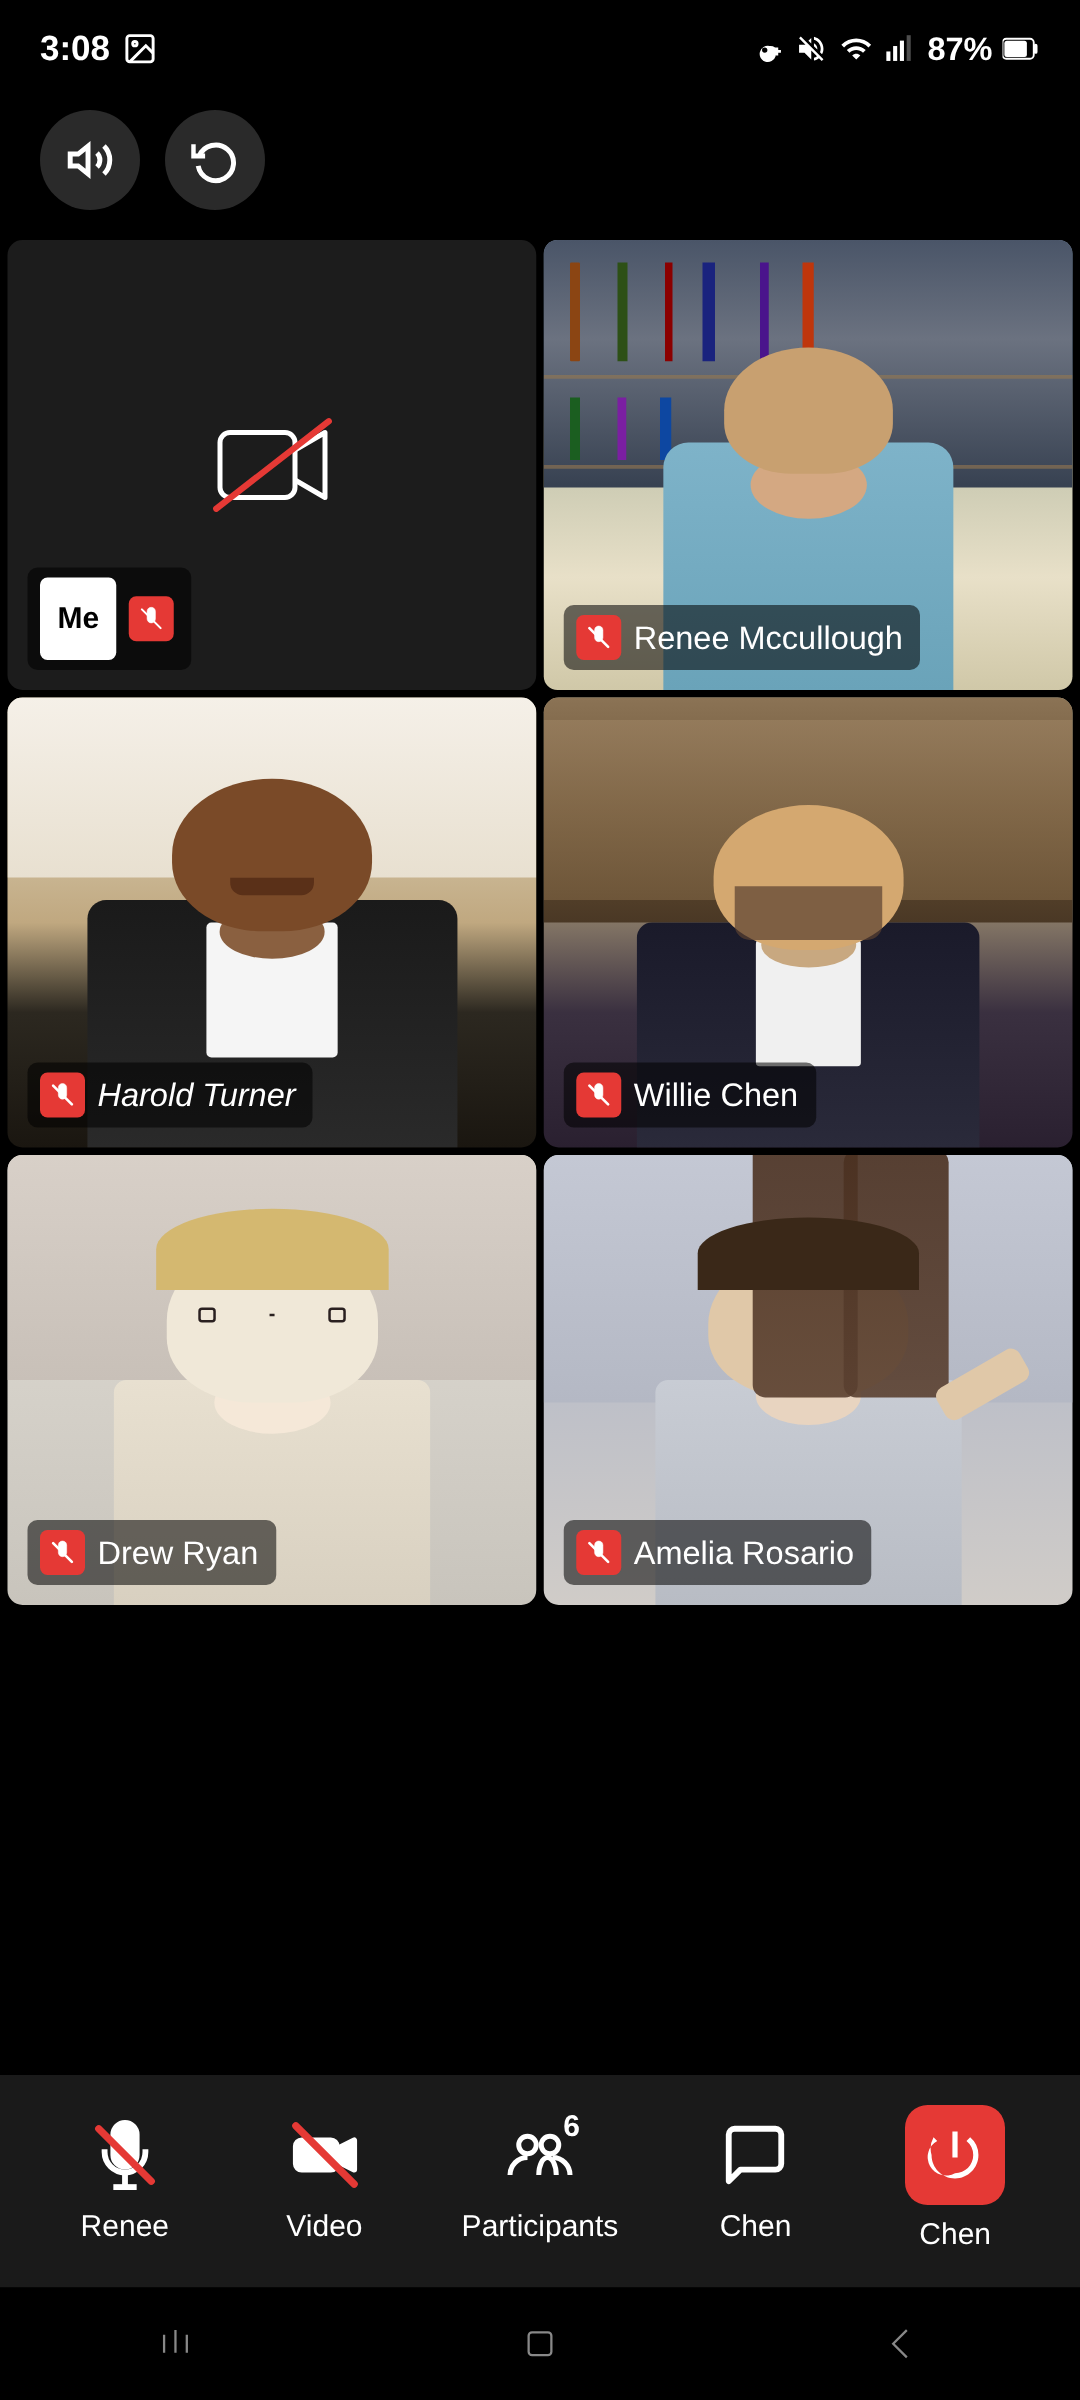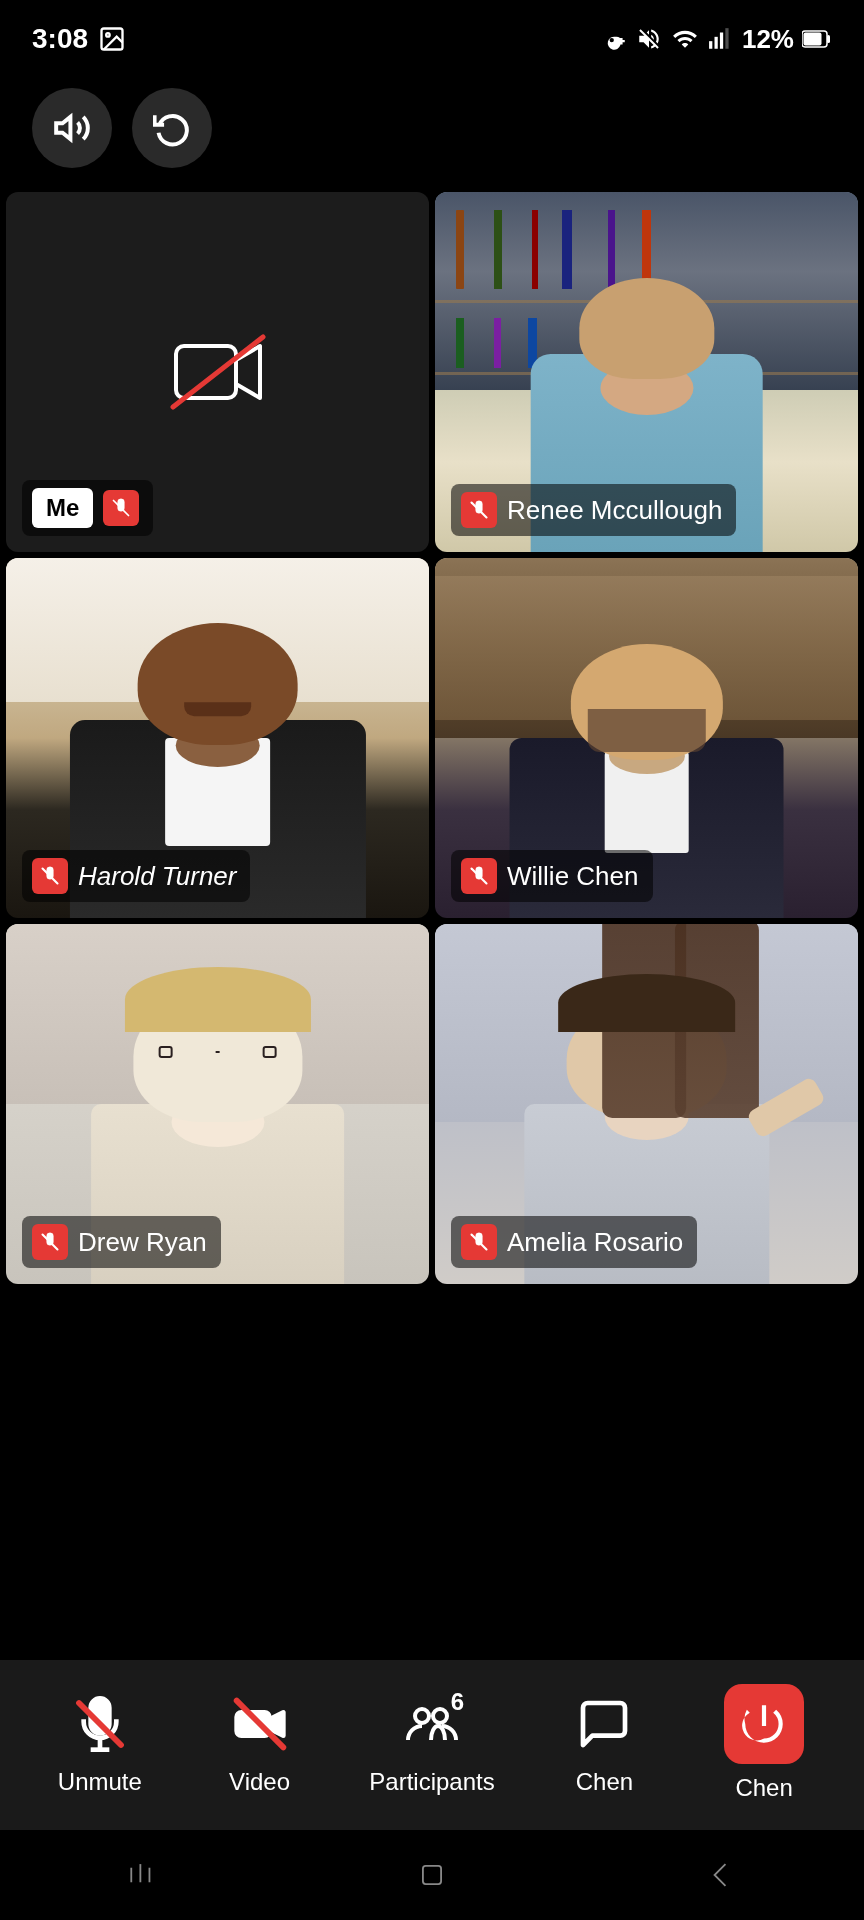--- a/index.html
+++ b/index.html
@@ -115,21 +115,21 @@
       color: #fff;
       font-size: 26px;
       font-weight: 500;
     }
 
     .me-badge {
       background: #fff;
       color: #000;
       font-size: 24px;
       font-weight: 700;
-      padding: 6px 14px;
+      padding: 19px 14px;
       border-radius: 6px;
     }
 
     
     .bottom-toolbar {
       position: absolute;
       bottom: 90px;
       left: 0;
       right: 0;
       background: #1a1a1a;
@@ -231,21 +231,21 @@
     </svg>
     <svg width="30" height="26" viewBox="0 0 24 24" fill="#fff">
       <path d="M1 9l2 2c4.97-4.97 13.03-4.97 18 0l2-2C16.93 2.93 7.08 2.93 1 9zm8 8l3 3 3-3c-1.65-1.66-4.34-1.66-6 0zm-4-4l2 2c2.76-2.76 7.24-2.76 10 0l2-2C15.14 9.14 8.87 9.14 5 13z"></path>
     </svg>
     <svg width="26" height="26" viewBox="0 0 24 24" fill="#fff">
       <rect x="1" y="14" width="3" height="7"></rect>
         <rect x="6" y="10" width="3" height="11"></rect>
         <rect x="11" y="6" width="3" height="15"></rect>
         <rect x="16" y="2" width="3" height="19" opacity="0.3"></rect>
     </svg>
-    <span>12%</span>
+    <span>87%</span>
     <svg width="30" height="20" viewBox="0 0 30 20" fill="#fff">
       <rect x="0" y="2" width="25" height="16" rx="3" stroke="#fff" stroke-width="1.5" fill="none"></rect>
       <rect x="1.5" y="3.5" width="18" height="13" rx="2" fill="#fff"></rect>
       <rect x="25" y="6" width="3" height="8" rx="1.5" fill="#fff"></rect>
     </svg>
   </div>
 </div>
 
 <div class="top-controls">
   <button class="control-btn">
@@ -276,21 +276,21 @@
       <span class="me-badge">Me</span>
       <div class="mute-indicator">
         <svg viewBox="0 0 24 24" fill="#fff">
           <path d="M12 1a4 4 0 0 1 4 4v7a4 4 0 0 1-8 0V5a4 4 0 0 1 4-4z"></path>
           <line x1="3" y1="3" x2="21" y2="21" stroke="#fff" stroke-width="2" stroke-linecap="round"></line>
         </svg>
       </div>
     </div>
   </div>
 
-  <div class="video-tile" style="background: linear-gradient(180deg, #7a8fa8 0%, #5a6f88 25%, #c8c8b0 50%, #e8e0c8 75%, #d0c8a8 100%);">
+  <div class="video-tile" style="background: linear-gradient(180deg, #7a8fa8 0%, #5a6f88 25%, #c8c8b0 50%, #e8e0c8 75%, #d0c8a8 100%); border-radius: 11px;">
 
     <div style="position:absolute;top:0;left:0;right:0;bottom:0;overflow:hidden;">
 
       <div style="position:absolute;top:0;left:0;right:0;height:55%;background:linear-gradient(180deg,#4a5568 0%,#6b7280 40%,#374151 100%);"></div>
 
       <div style="position:absolute;top:30%;left:0;right:0;height:3px;background:rgba(150,120,80,0.6);"></div>
       <div style="position:absolute;top:50%;left:0;right:0;height:3px;background:rgba(150,120,80,0.6);"></div>
 
       <div style="position:absolute;top:5%;left:5%;width:8px;height:22%;background:#8b4513;border-radius:1px;"></div>
       <div style="position:absolute;top:5%;left:14%;width:8px;height:22%;background:#2d5016;"></div>
@@ -435,21 +435,21 @@
   <div class="toolbar-item">
     <div class="toolbar-icon">
       <svg viewBox="0 0 24 24" fill="none" stroke="#fff" stroke-width="2">
         <path d="M12 1a4 4 0 0 1 4 4v7a4 4 0 0 1-8 0V5a4 4 0 0 1 4-4z" fill="#fff" stroke="#fff"></path>
         <path d="M19 10v1a7 7 0 0 1-14 0v-1" stroke="#fff" stroke-width="2"></path>
         <line x1="12" y1="18" x2="12" y2="23" stroke="#fff" stroke-width="2"></line>
         <line x1="8" y1="23" x2="16" y2="23" stroke="#fff" stroke-width="2"></line>
         <line x1="3" y1="3" x2="21" y2="21" stroke="#e53935" stroke-width="2.5" stroke-linecap="round"></line>
       </svg>
     </div>
-    <span class="toolbar-label">Unmute</span>
+    <span class="toolbar-label">Renee</span>
   </div>
 
   <div class="toolbar-item">
     <div class="toolbar-icon">
       <svg viewBox="0 0 24 24" fill="none" stroke="#fff" stroke-width="2">
         <rect x="2" y="7" width="14" height="10" rx="2" fill="#fff"></rect>
         <polyline points="16,10 22,7 22,17 16,14" fill="#fff" stroke="#fff" stroke-linejoin="round"></polyline>
         <line x1="2" y1="2" x2="22" y2="22" stroke="#e53935" stroke-width="2.5" stroke-linecap="round"></line>
       </svg>
     </div>

